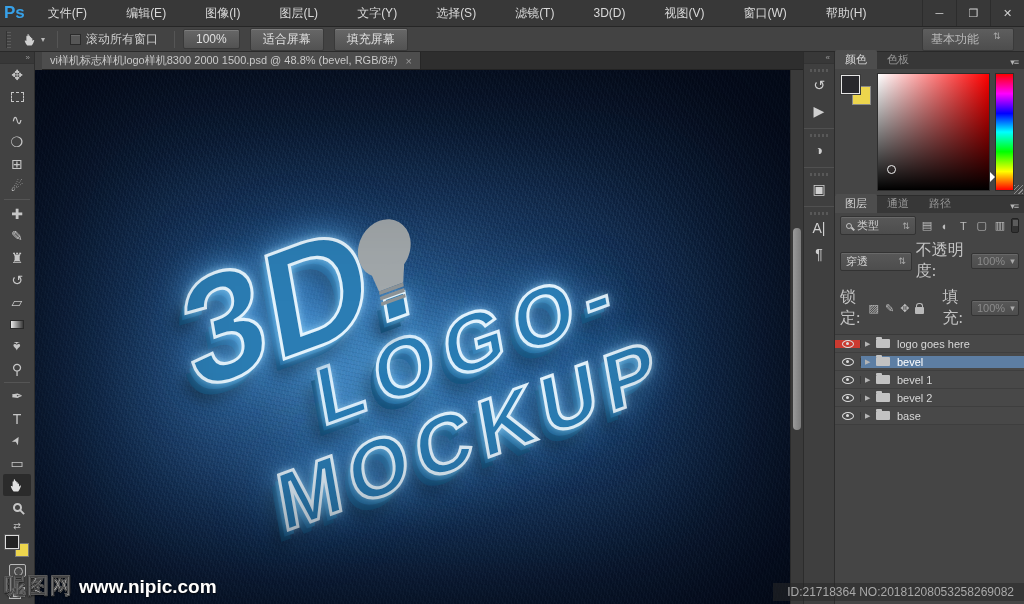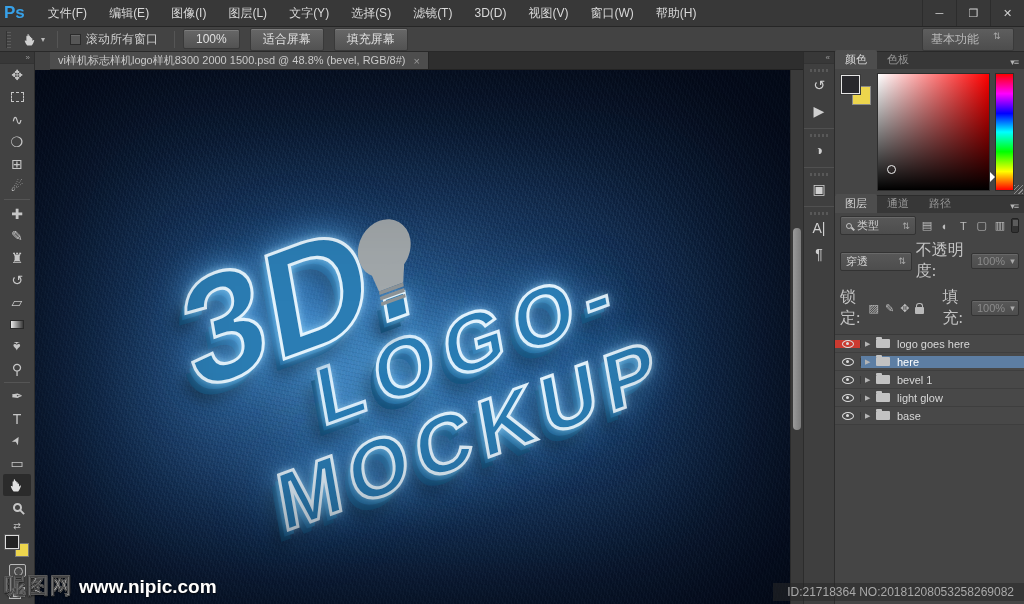--- a/index.html
+++ b/index.html
@@ -4,21 +4,21 @@
 <style>
   * { margin:0; padding:0; box-sizing:border-box; }
   html,body { width:1024px; height:604px; overflow:hidden; background:#222;
     font-family:"Liberation Sans","DejaVu Sans",sans-serif; }
   .app { position:absolute; inset:0; width:1024px; height:604px; background:#424242; }
 
   
   .menubar { position:absolute; left:0; top:0; right:0; height:27px; background:#383838;
     border-bottom:1px solid #262626; display:flex; align-items:center; }
   .ps-logo { color:#37a1e8; font-weight:bold; font-size:17px; padding:0 12px 0 4px; }
-  .menu-items { display:flex; height:100%; align-items:center; }
+  .menu-items { display:flex; height:100%; align-items:center;gap:17px; }
   .menu-item { color:#d9d9d9; font-size:12px; padding:0 11px; height:100%; display:flex; align-items:center; cursor:default; }
   .win-controls { margin-left:auto; display:flex; height:100%; }
   .win-btn { width:34px; height:100%; display:flex; align-items:center; justify-content:center;
     color:#cfcfcf; font-size:11px; border-left:1px solid #2c2c2c; }
 
   
   .optionsbar { position:absolute; left:0; top:27px; right:0; height:25px; background:#434343;
     border-bottom:1px solid #292929; display:flex; align-items:center; }
   .grip-v { width:5px; height:17px; margin:0 8px 0 6px;
     background:repeating-linear-gradient(0deg,#5c5c5c 0 1px,transparent 1px 3px); border-left:1px solid #333; }
@@ -56,21 +56,21 @@
     border:1px solid #dcdcdc; outline:1px solid #555; z-index:2; }
   .swatch-bg { position:absolute; bottom:0; right:0; width:14px; height:14px; background:#ecd54d; border:1px solid #777; }
   .qmask { width:17px; height:13px; border:1px solid #b9b9b9; border-radius:2px; position:relative; background:#4a4a4a; }
   .qmask::after { content:''; position:absolute; left:4px; top:2px; width:7px; height:7px;
     border:1px solid #b9b9b9; border-radius:50%; }
   .scrmode { width:16px; height:12px; position:relative; }
   .scrmode::before { content:''; position:absolute; left:0; bottom:0; width:10px; height:8px; border:1px solid #b9b9b9; background:#555; }
   .scrmode::after { content:''; position:absolute; right:0; top:0; width:10px; height:8px; border:1px solid #b9b9b9; background:#6a6a6a; }
 
   
-  .tabbar { position:absolute; left:50px; top:52px; width:768px; height:18px; background:#2e2e2e;
+  .tabbar { position:absolute; left:42px; top:52px; width:768px; height:18px; background:#2e2e2e;
     border-bottom:1px solid #232323; display:flex; }
   .doc-tab { background:#4d4d4d; color:#c9c9c9; font-size:11px; display:flex; align-items:center;
     padding:0 8px; gap:8px; border-right:1px solid #262626; white-space:nowrap; }
   .tab-close { color:#9a9a9a; font-size:11px; }
 
   
   .canvas { position:absolute; left:35px; top:70px; width:755px; height:534px; overflow:hidden;
     background:
       radial-gradient(ellipse 75% 65% at 44% 56%, rgba(80,150,205,.85) 0%, rgba(45,100,155,.75) 26%, rgba(25,62,105,.7) 48%, rgba(13,34,62,.85) 72%, rgba(7,18,36,.95) 100%),
       #0c2040; }
@@ -468,41 +468,41 @@
             <span>logo goes here</span>
           </span>
         </div>
         <div class="layer-row sel">
           <span class="eye-cell">
               <span class="eye"></span>
             </span>
           <span class="layer-main">
             <span class="tri">▶</span>
             <span class="folder"></span>
-            <span>here</span>
+            <span>bevel</span>
           </span>
         </div>
         <div class="layer-row">
           <span class="eye-cell">
               <span class="eye"></span>
             </span>
           <span class="layer-main">
             <span class="tri">▶</span>
             <span class="folder"></span>
             <span>bevel 1</span>
           </span>
         </div>
         <div class="layer-row">
           <span class="eye-cell">
               <span class="eye"></span>
             </span>
           <span class="layer-main">
             <span class="tri">▶</span>
             <span class="folder"></span>
-            <span>light glow</span>
+            <span>bevel 2</span>
           </span>
         </div>
         <div class="layer-row">
           <span class="eye-cell">
               <span class="eye"></span>
             </span>
           <span class="layer-main">
             <span class="tri">▶</span>
             <span class="folder"></span>
             <span>base</span>

